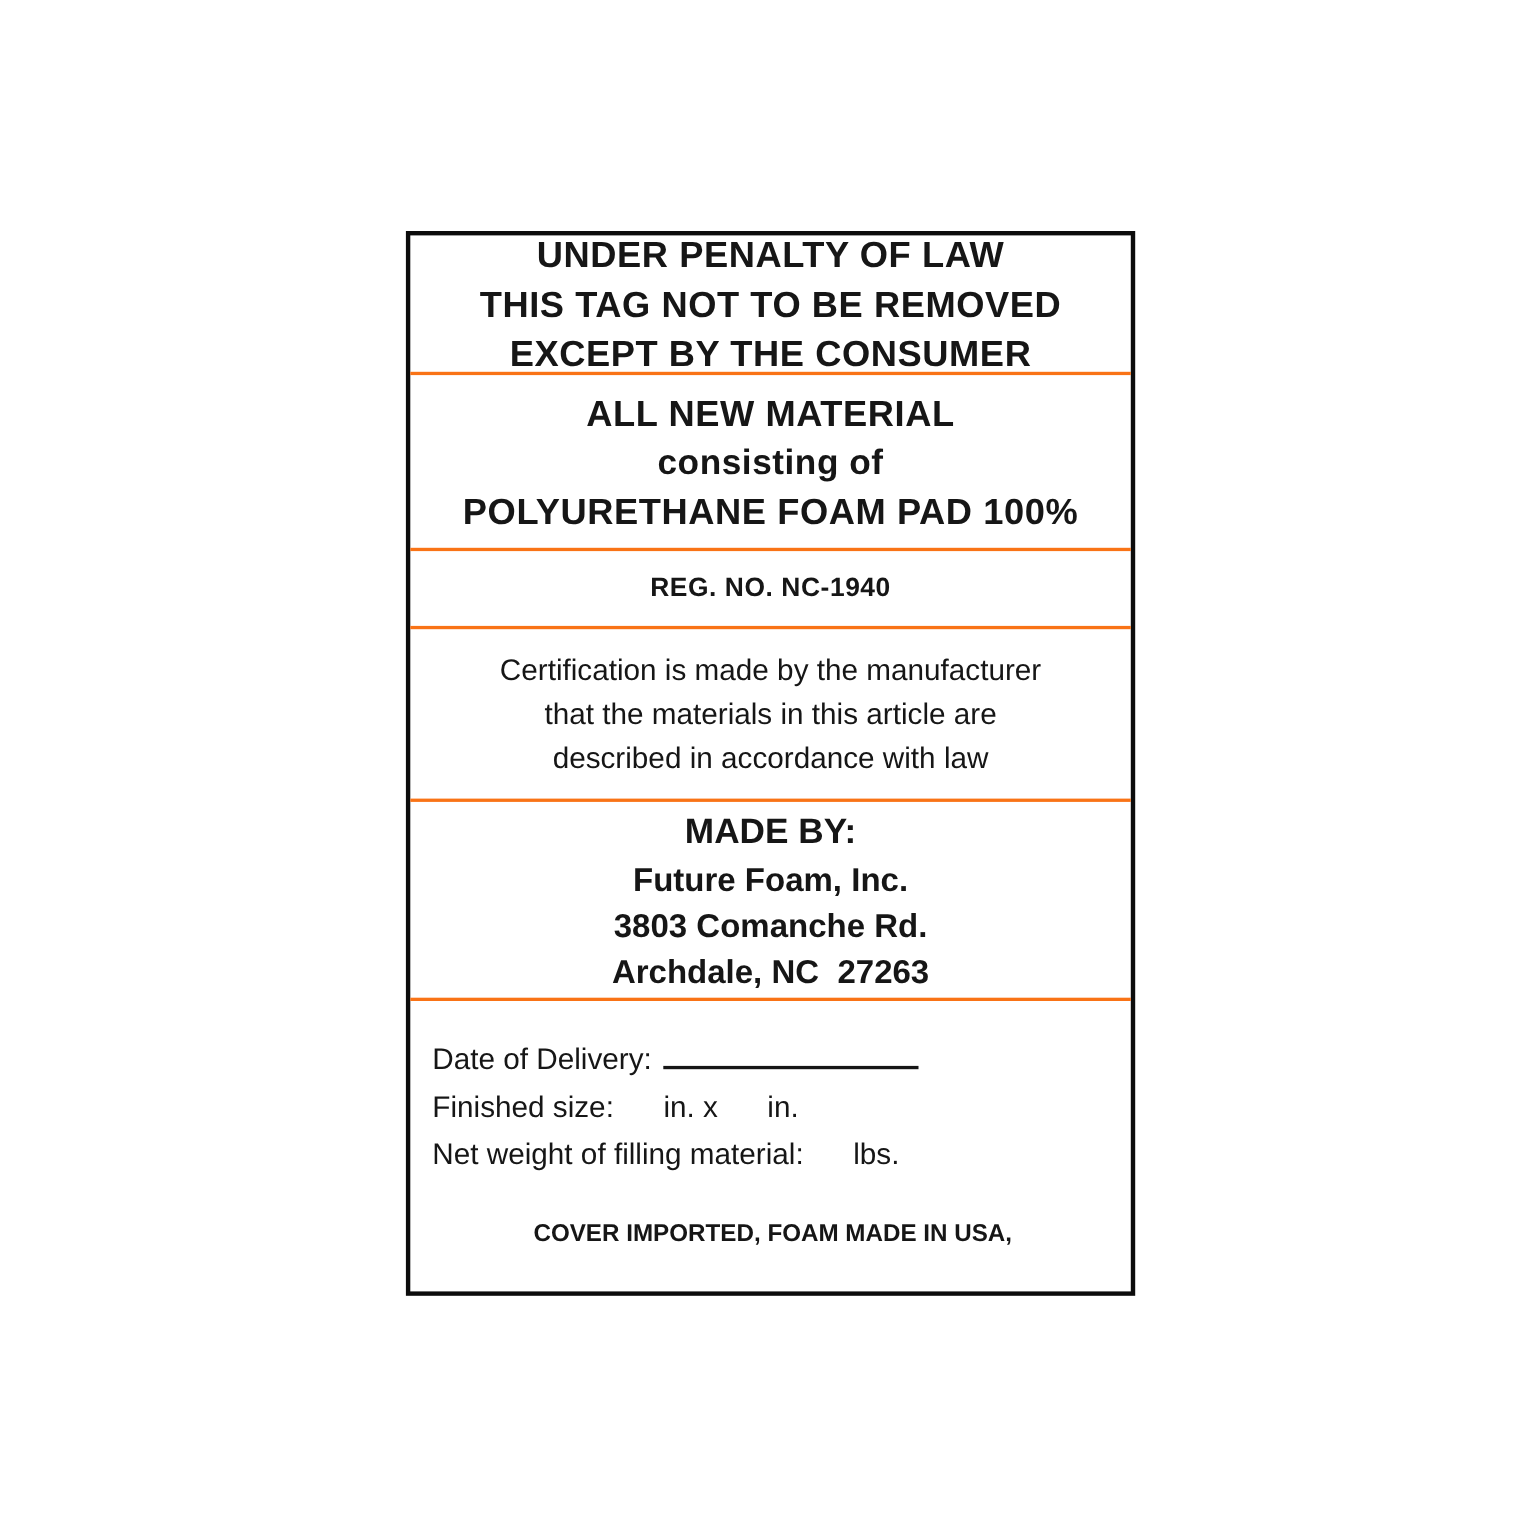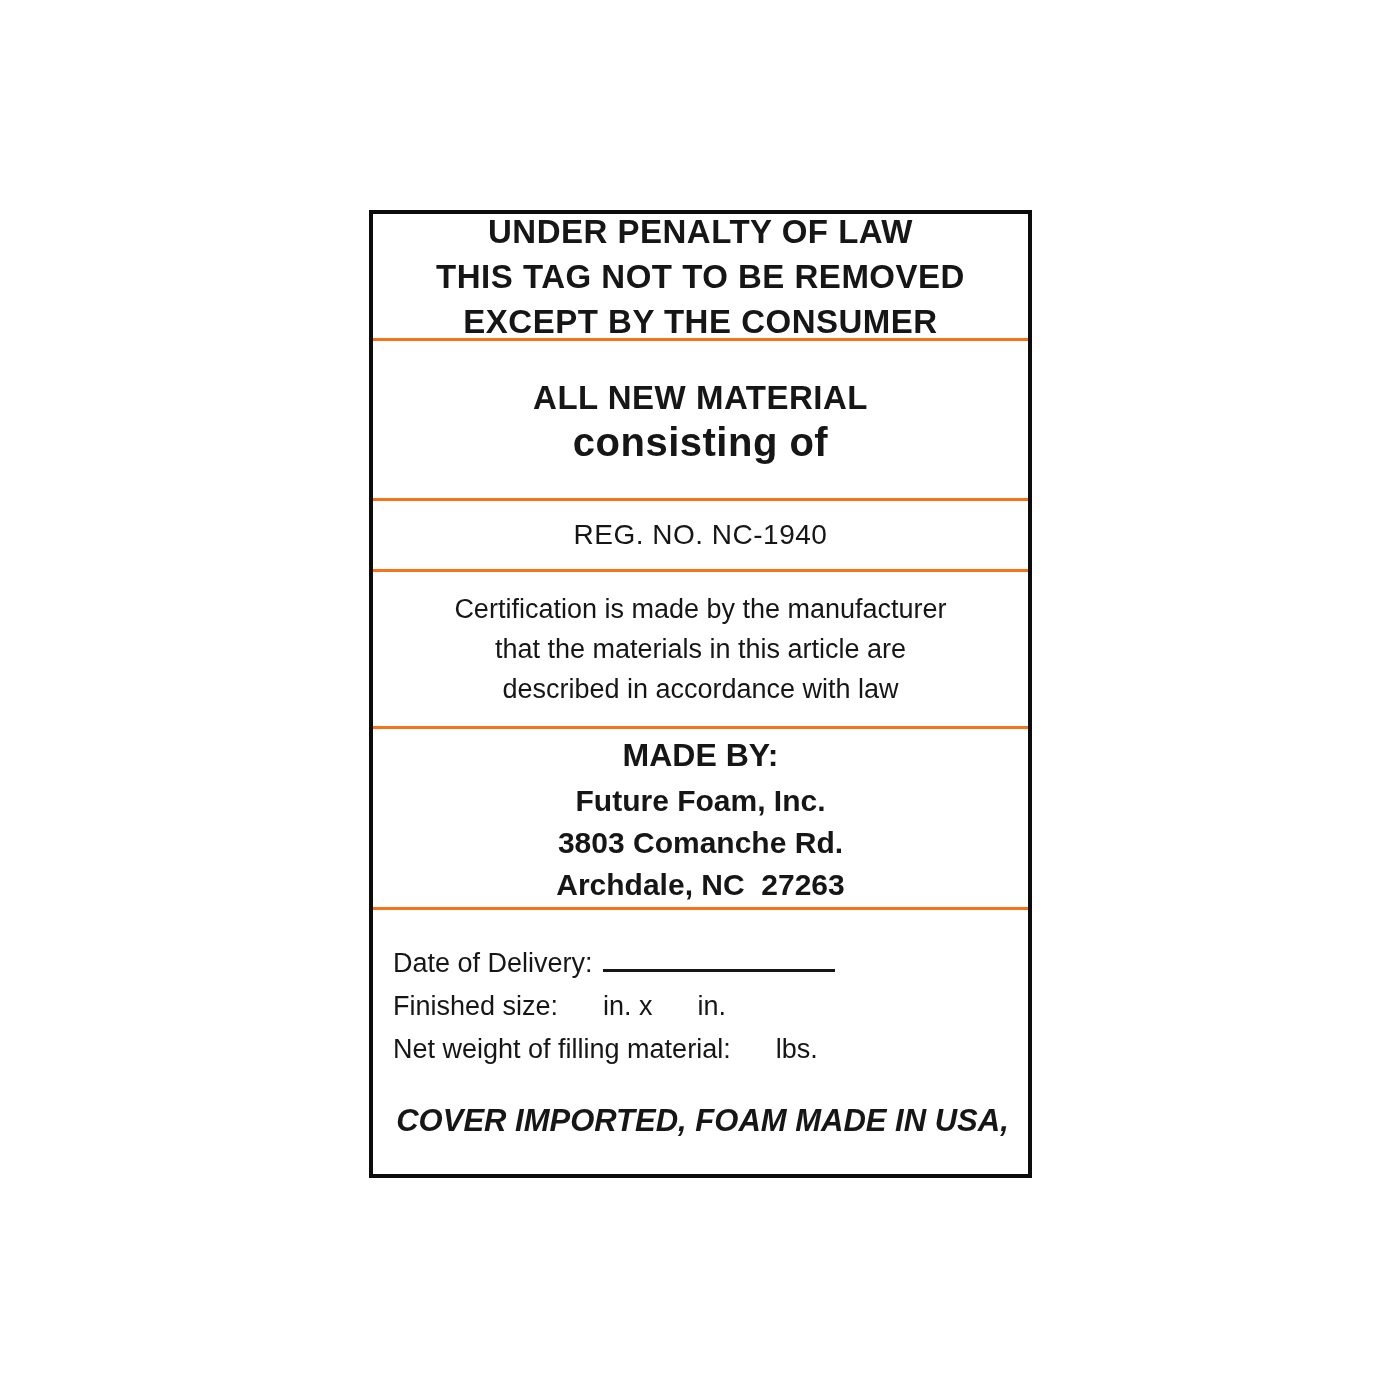--- a/index.html
+++ b/index.html
@@ -41,27 +41,27 @@
   }
   .txt { white-space: pre-wrap; }
   .bold-lg {
     font-weight: bold;
     font-size: 33px;
     line-height: 45px;
     letter-spacing: 0.5px;
   }
   .bold-md {
     font-weight: bold;
-    font-size: 40px;
+    font-size: 32px;
     line-height: 44px;
     letter-spacing: 0.5px;
   }
   .reg-line {
-    font-weight: normal;
-    font-size: 28px;
+    font-weight: bold;
+    font-size: 24px;
     letter-spacing: 0.5px;
   }
   .reg-section { height: 71px; }
   .penalty-section { height: 124px; }
   .material-section { height: 160px; }
   .cert-section { height: 157px; }
   .cert-line {
     font-size: 27px;
     line-height: 40px;
   }
@@ -95,40 +95,40 @@
     border-bottom: 3px solid #161616;
     vertical-align: baseline;
     margin-left: 10px;
   }
   .origin-block {
     margin-top: 26px;
     text-align: center;
   }
   .origin-line {
     font-weight: bold;
-    font-size: 31px;
+    font-size: 22px;
     line-height: 48px;
     white-space: pre-wrap;
-    font-style: italic;
   }
 </style>
 </head>
 <body>
 
 <div class="law-tag">
 
   <div class="section penalty-section">
     <div class="txt bold-lg">UNDER PENALTY OF LAW</div>
     <div class="txt bold-lg">THIS TAG NOT TO BE REMOVED</div>
     <div class="txt bold-lg">EXCEPT BY THE CONSUMER</div>
   </div>
 
   <div class="section material-section">
     <div class="txt bold-lg">ALL NEW MATERIAL</div>
     <div class="txt bold-md">consisting of</div>
+    <div class="txt bold-lg">POLYURETHANE FOAM PAD 100%</div>
   </div>
 
   <div class="section reg-section">
     <div class="txt reg-line">REG. NO. NC-1940</div>
   </div>
 
   <div class="section cert-section">
     <div class="txt cert-line">Certification is made by the manufacturer</div>
     <div class="txt cert-line">that the materials in this article are</div>
     <div class="txt cert-line">described in accordance with law</div>

